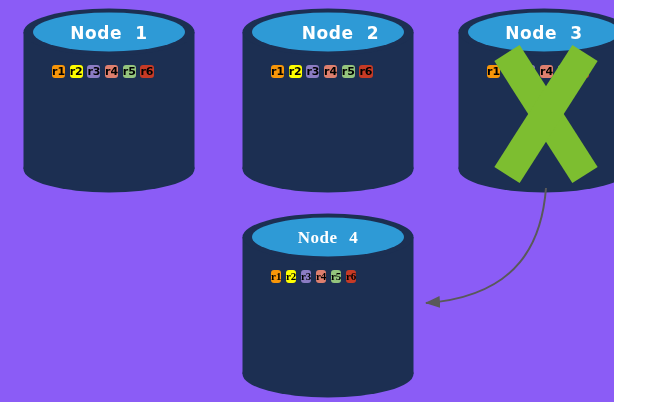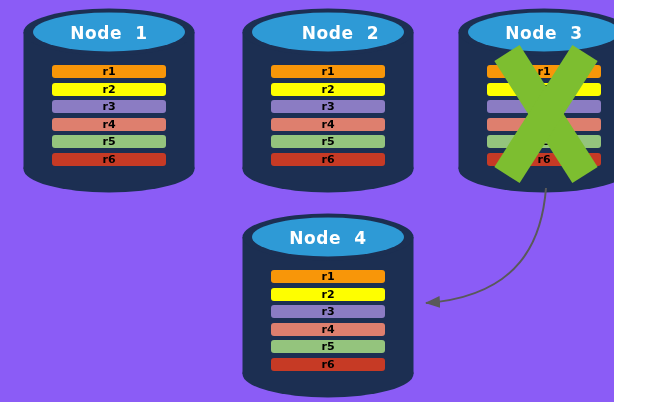--- a/index.html
+++ b/index.html
@@ -23,39 +23,38 @@
   .node .cyl {
     position: absolute;
     left: 0; top: 0;
     width: 172px;
     height: 185px;
     display: block;
   }
   .n1 { left: 23px;  top: 8px; }
   .n2 { left: 242px; top: 8px; }
   .n3 { left: 458px; top: 8px; }
-  .n4 { left: 242px; top: 213px; }
+  .n4 { left: 242px; top: 213px; font-family: Liberation Serif, serif; }
   .node-title {
     position: absolute;
     left: 0; right: 0;
     top: 15px;
     text-align: center;
     font-size: 17px;
     font-weight: bold;
     letter-spacing: 0.5px;
     word-spacing: 7px;
     white-space: pre;
   }
   .rows {
     position: absolute;
     left: 29px;
     top: 57px;
     width: 114px;
     display: flex;
-    flex-direction: column;
     gap: 4.6px;
   }
   .row {
     height: 13px;
     border-radius: 3px;
     text-align: center;
     font-size: 11px;
     font-weight: bold;
     line-height: 13px;
     color: #000000;

